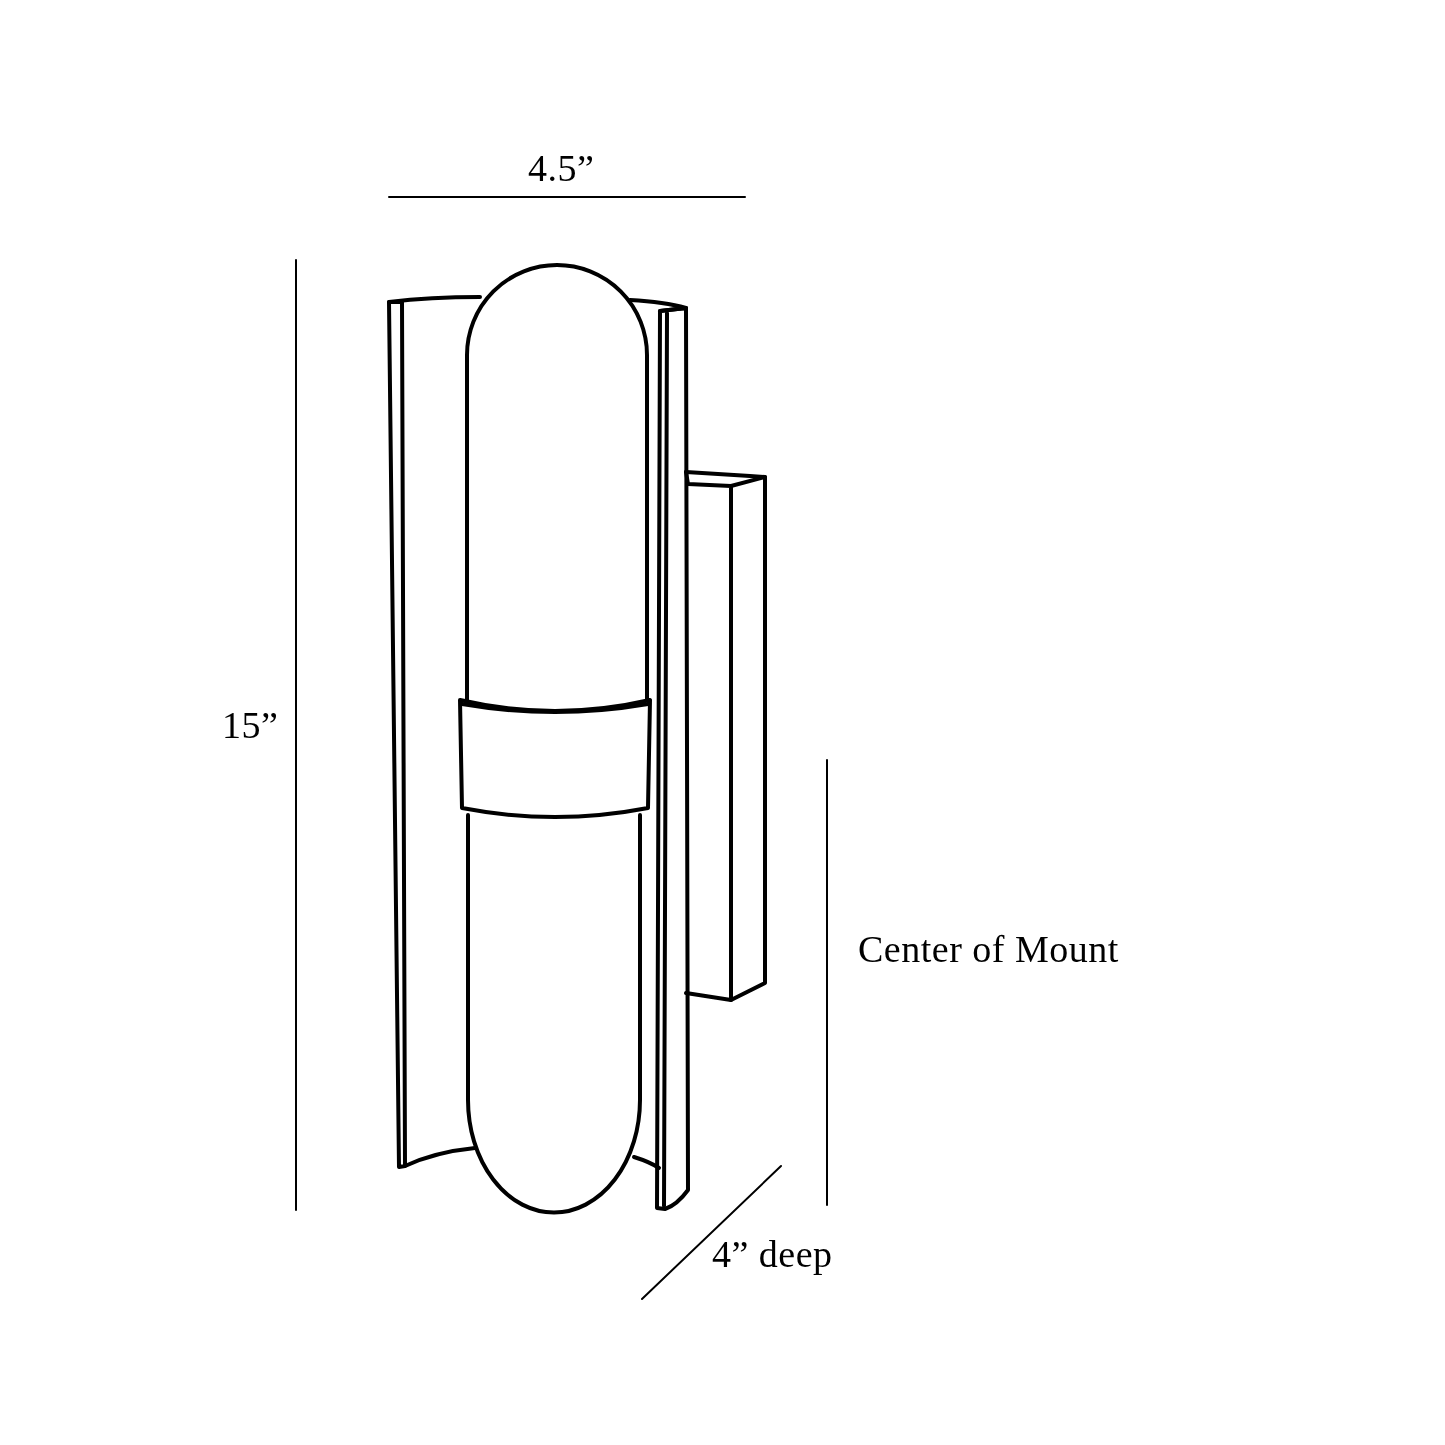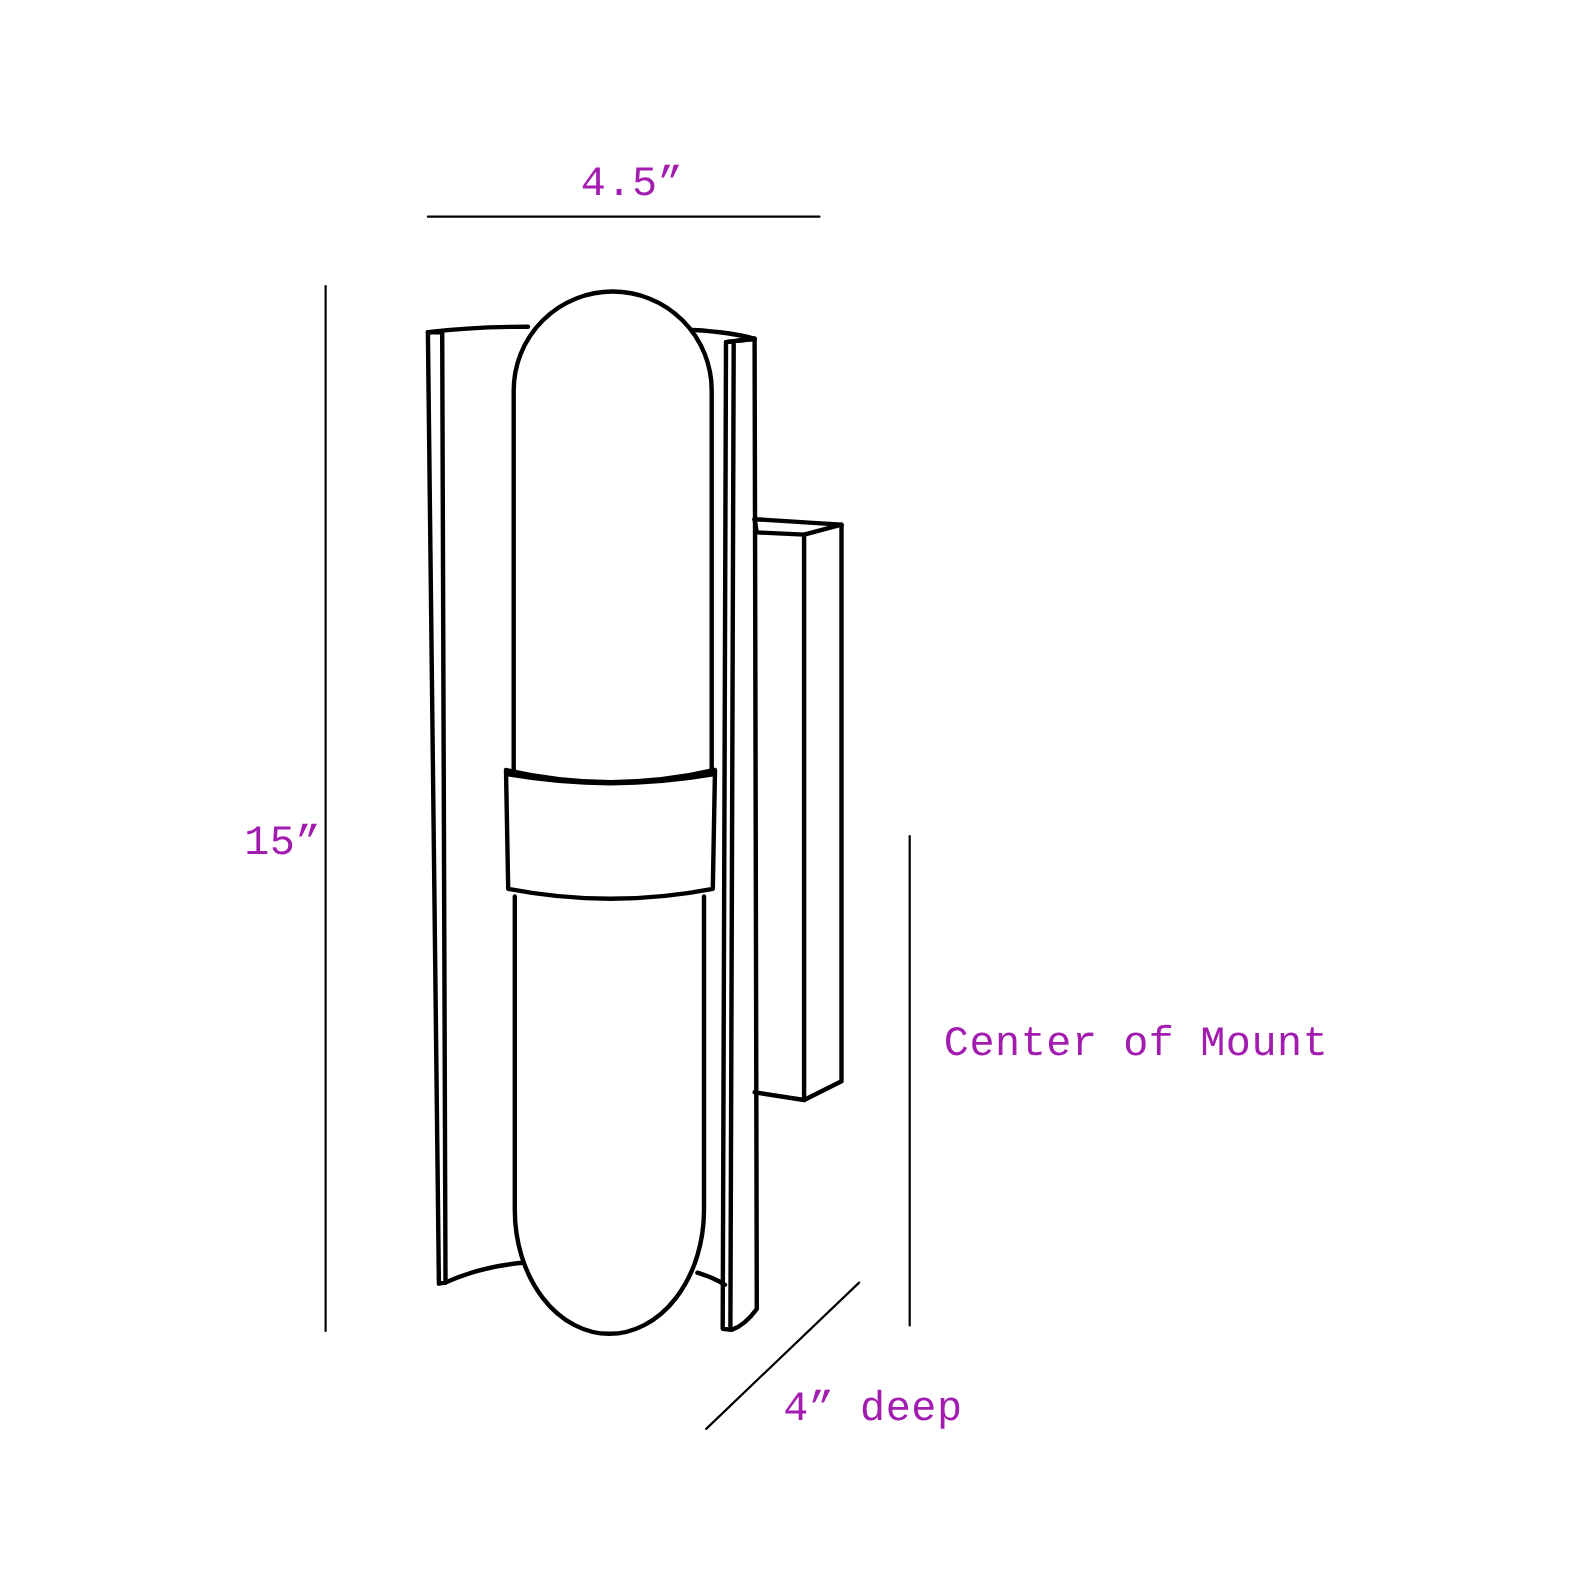--- a/index.html
+++ b/index.html
@@ -1,24 +1,24 @@
 <!DOCTYPE html>
 <html><head>
   <meta charset="utf-8">
   <style>
     html, body { margin: 0; padding: 0; background: #ffffff; }
     body { width: 1445px; height: 1445px; position: relative; overflow: hidden;
            font-family: "DejaVu Sans", sans-serif; }
     #drawing { position: absolute; left: 0; top: 0; width: 1445px; height: 1445px; }
-    .lbl { position: absolute; color: #a21caf; font-weight: 300; white-space: nowrap;
-           font-family: Liberation Mono, monospace; letter-spacing: 0.5px; }
+    .lbl { position: absolute; color: #000000; font-weight: 300; white-space: nowrap;
+           font-family: Liberation Serif, serif; letter-spacing: 0.5px; }
     #lbl-width { left: 528px; top: 146px; font-size: 38px; }
-    #lbl-height { left: 222px; top: 703px; font-size: 38px; margin-top: 42px; }
+    #lbl-height { left: 222px; top: 703px; font-size: 38px; }
     #lbl-mount { left: 858px; top: 922px; font-size: 38px; line-height: 55px; }
-    #lbl-depth { left: 712px; top: 1260px; font-size: 38px; }
+    #lbl-depth { left: 712px; top: 1232px; font-size: 38px; }
   </style>
 </head>
 <body>
 
 <svg id="drawing" viewBox="0 0 1445 1445" xmlns="http://www.w3.org/2000/svg" fill="none" stroke="#000" stroke-linecap="round" stroke-linejoin="round">
 
   <line x1="389" y1="197" x2="745" y2="197" stroke-width="2"></line>
   <line x1="296" y1="260" x2="296" y2="1210" stroke-width="2"></line>
   <line x1="827" y1="760" x2="827" y2="1205" stroke-width="2"></line>
   <line x1="642" y1="1299" x2="781" y2="1166" stroke-width="2"></line>

